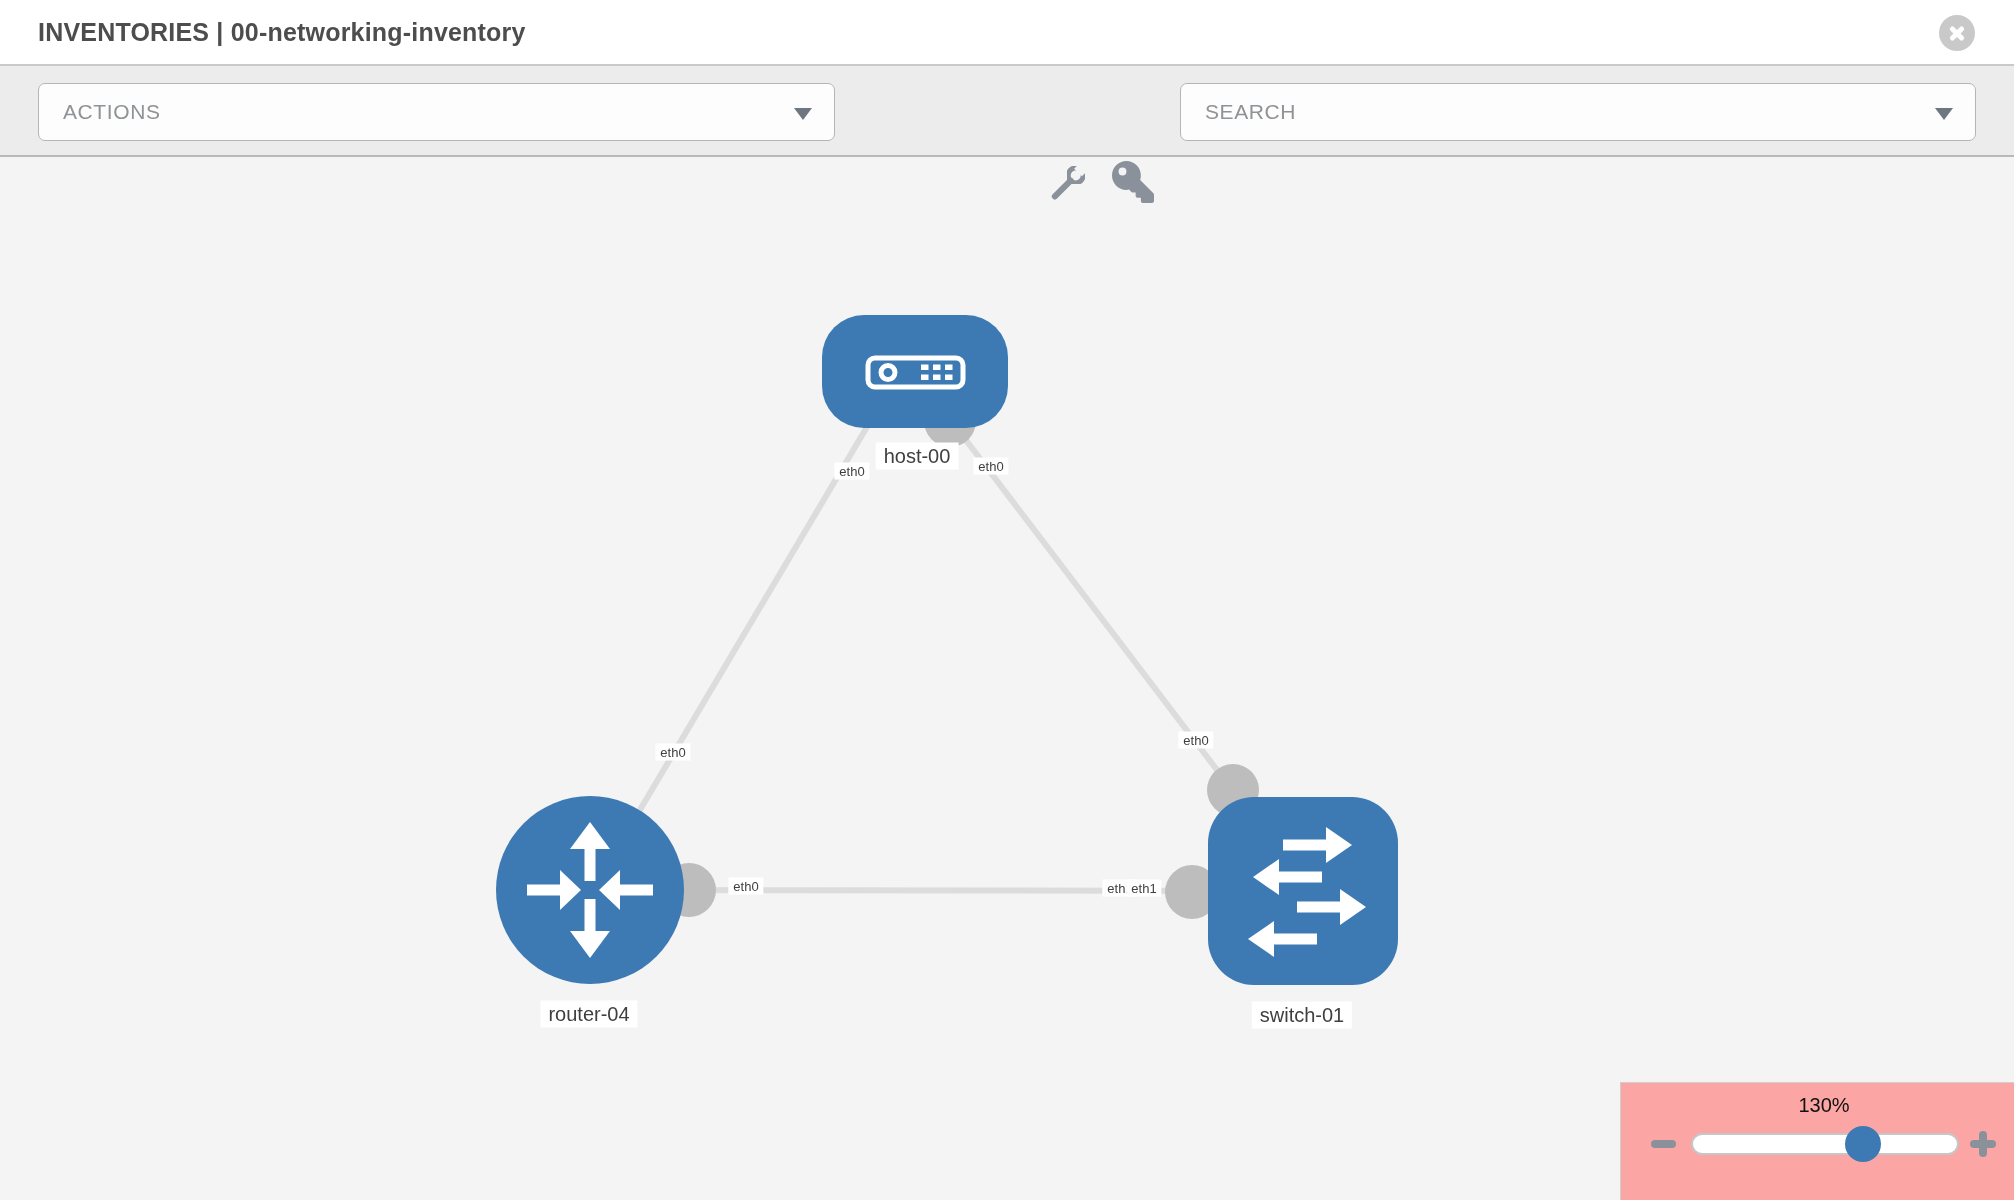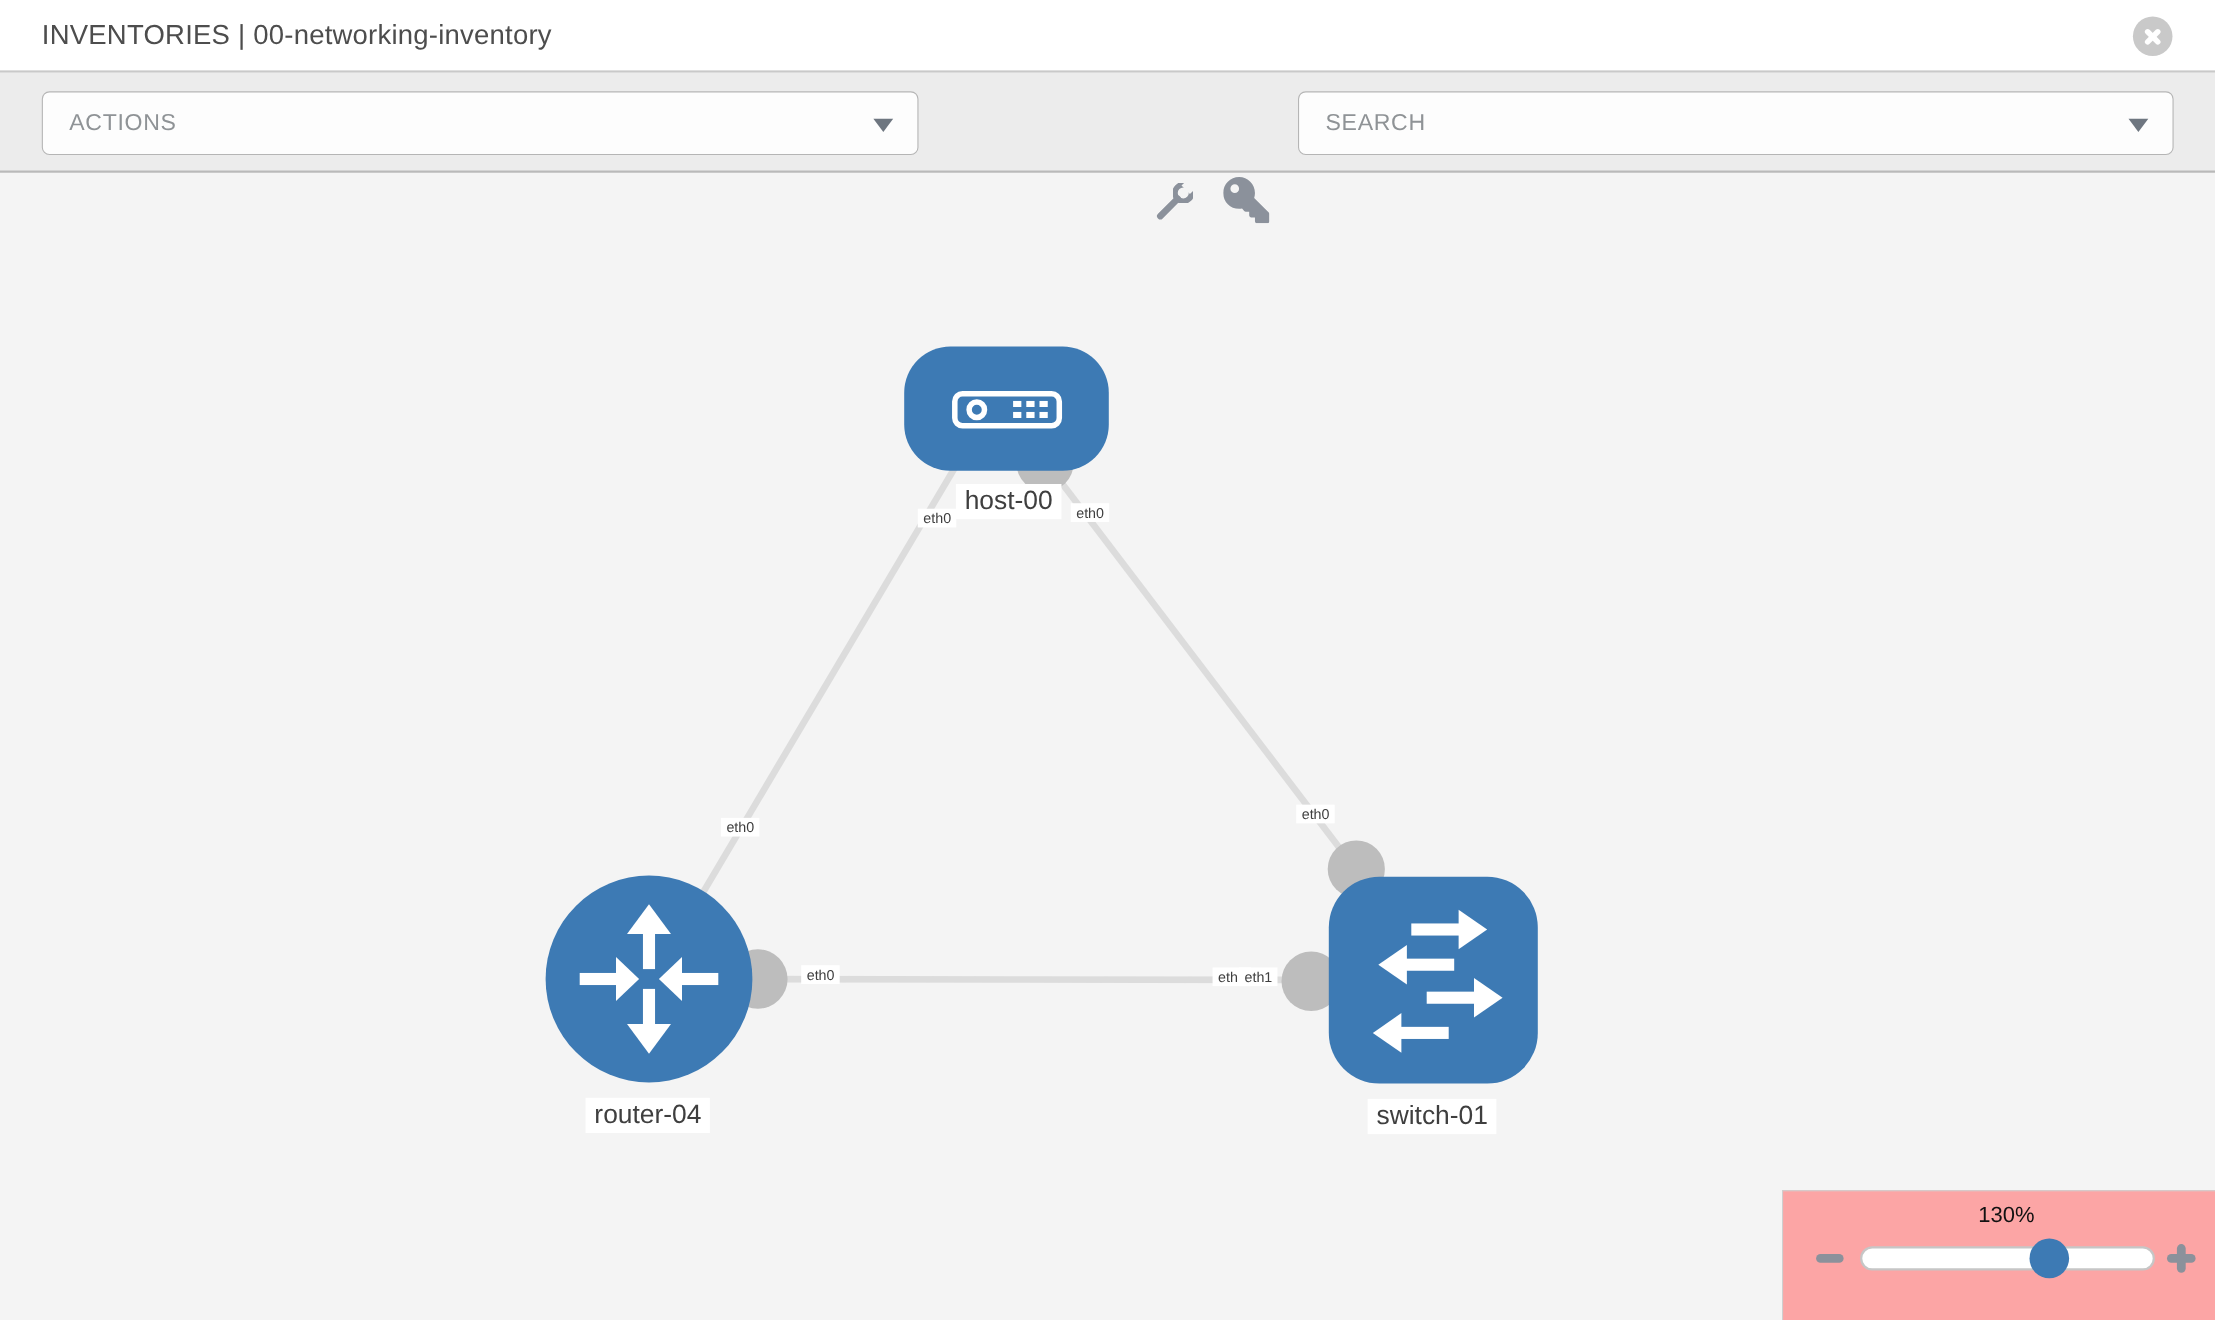--- a/index.html
+++ b/index.html
@@ -4,21 +4,21 @@
 <style>
   * { margin:0; padding:0; box-sizing:border-box; }
   html,body { width:2014px; height:1200px; overflow:hidden;
     font-family:"Liberation Sans", sans-serif; background:#f4f4f4; }
   .stage { position:relative; width:2014px; height:1200px; }
 
   
   .header { position:absolute; top:0; left:0; width:2014px; height:66px;
     background:#ffffff; border-bottom:2px solid #c9c9c9; z-index:30; }
   .page-title { position:absolute; left:38px; top:0; line-height:64px;
-    font-size:25px; font-weight:400; color:#4d4d4d; letter-spacing:0.2px; }
+    font-size:25px; font-weight:700; color:#4d4d4d; letter-spacing:0.2px; }
   .close-btn { position:absolute; right:39px; top:15px; width:36px; height:36px;
     border-radius:50%; background:#c9c9c9; cursor:pointer; }
   .close-btn .bar { position:absolute; left:9px; top:15.5px; width:18px; height:5px;
     border-radius:3px; background:#ffffff; }
   .close-btn .bar.b1 { transform:rotate(45deg); }
   .close-btn .bar.b2 { transform:rotate(-45deg); }
 
   
   .toolbar { position:absolute; top:66px; left:0; width:2014px; height:91px;
     background:#ececec; border-bottom:2px solid #b9b9b9; z-index:25; }
@@ -36,21 +36,21 @@
   .key-icon { left:1112px; }
 
   
   .canvas { position:absolute; top:157px; left:0; width:2014px; height:1043px;
     background:#f4f4f4; }
   .topo-svg { position:absolute; top:0; left:0; }
 
   
   .chip { position:absolute; transform:translate(-50%,-50%); background:#ffffff;
     color:#3f3f3f; white-space:nowrap; z-index:10; }
-  .node-chip { font-size:24px; padding:2px 8px; }
+  .node-chip { font-size:20px; padding:2px 8px; }
   .iface-chip { font-size:13px; padding:1px 5px; }
 
   
   .zoom-panel { position:absolute; right:0; bottom:0; width:394px; height:118px;
     background:#fca5a5; border-left:1px solid #cfcfcf; border-top:1px solid #cfcfcf;
     z-index:20; }
   .zoom-value { position:absolute; left:143px; top:11px; width:120px;
     text-align:center; font-size:20px; color:#111111; }
   .zoom-minus { position:absolute; left:30px; top:57px; width:25px; height:8px;
     border-radius:4px; background:#8b919b; cursor:pointer; }

